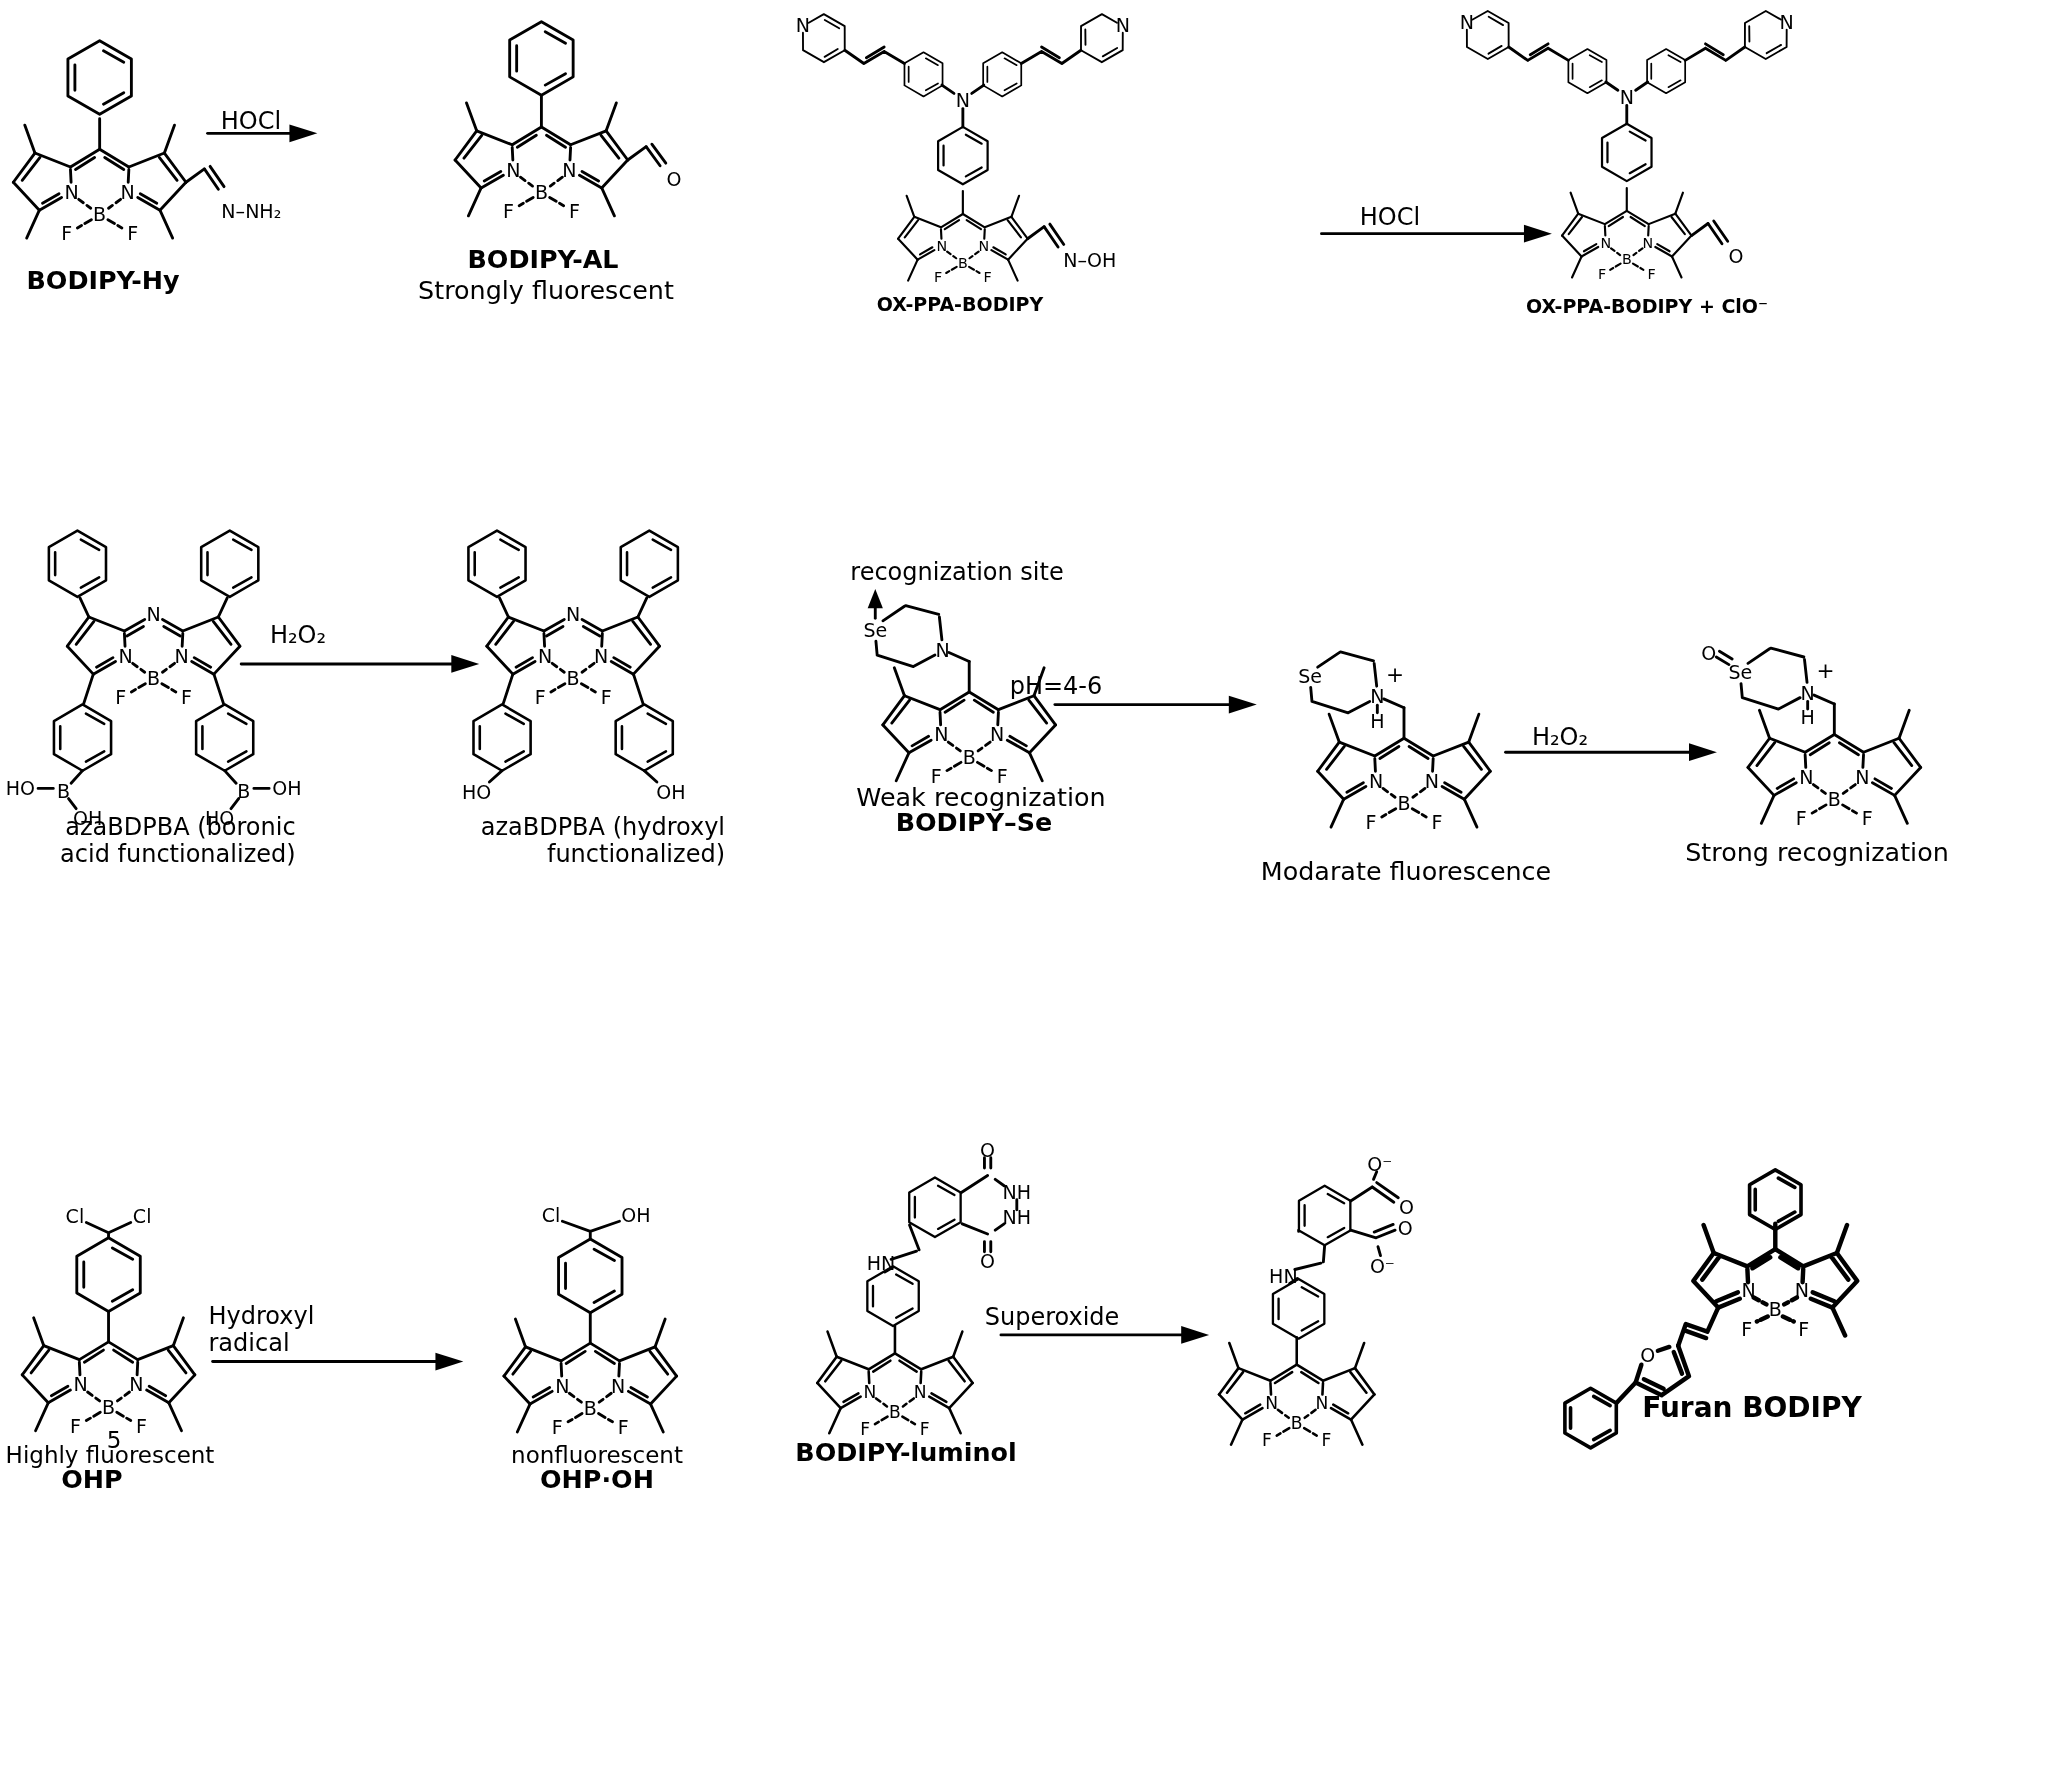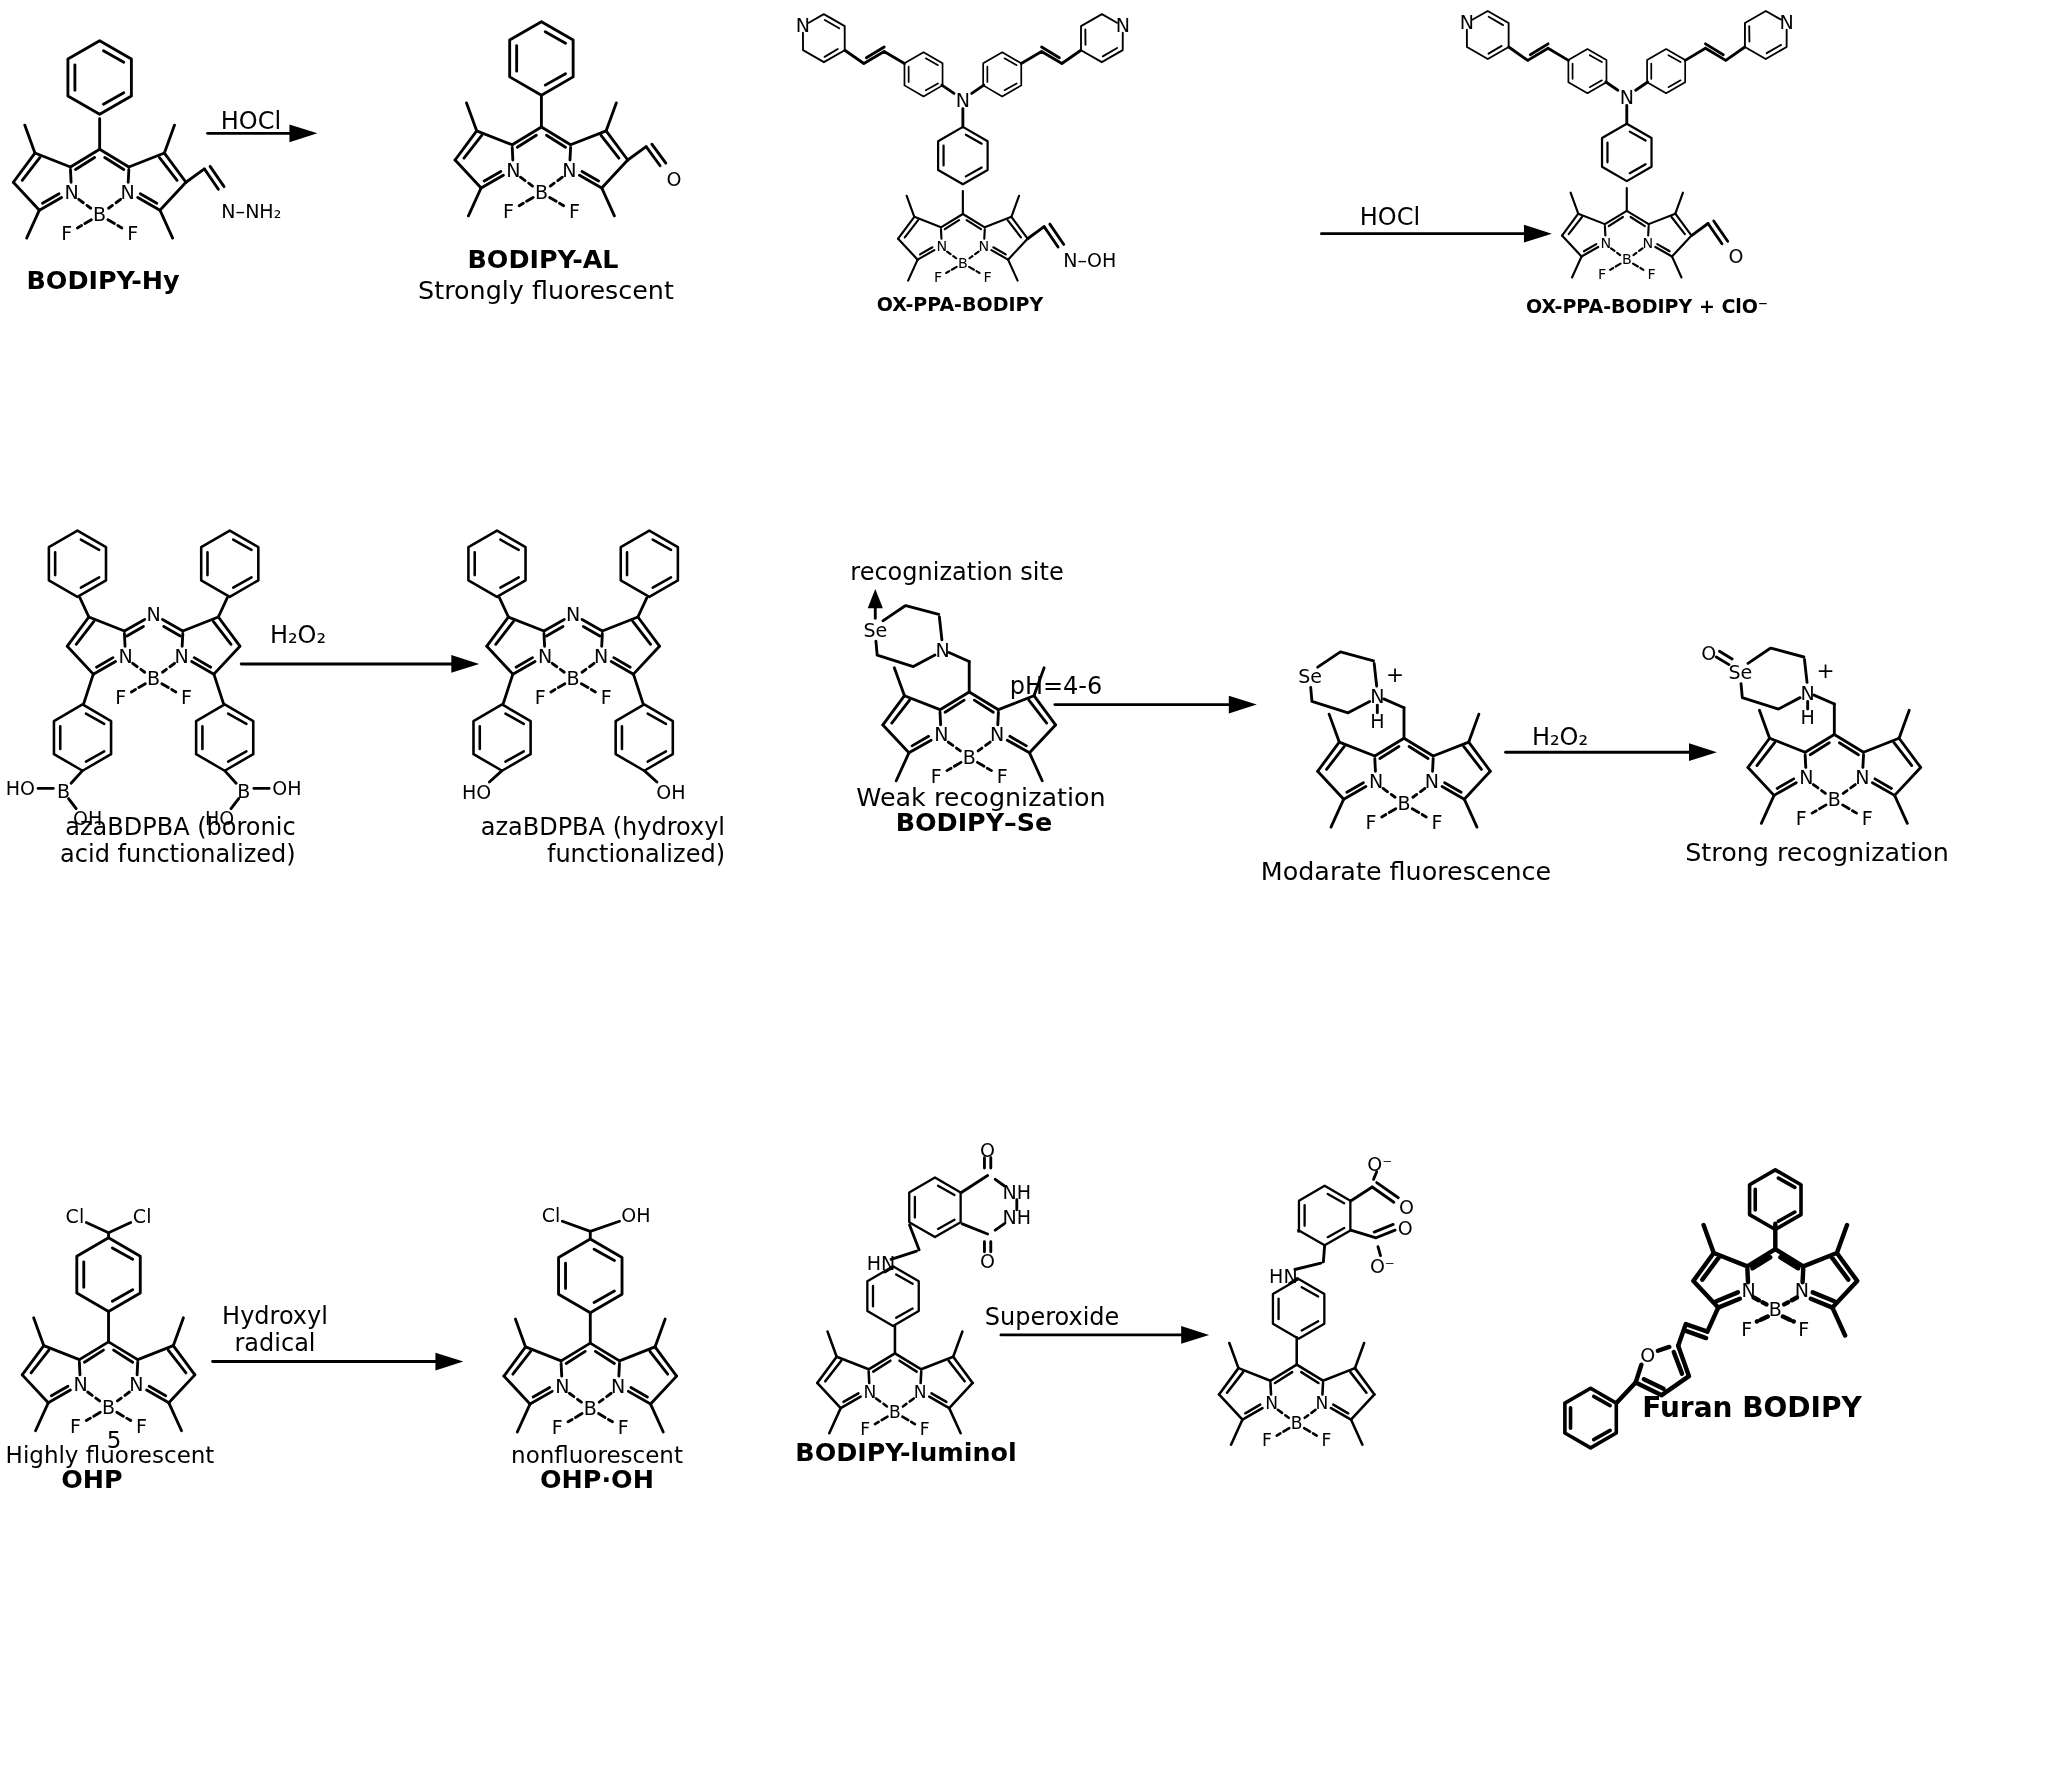--- a/index.html
+++ b/index.html
@@ -4,21 +4,21 @@
 <style>
   html,body{margin:0;padding:0;background:#ffffff;}
   .canvas{position:relative;width:2066px;height:1771px;background:#fff;
           font-family:"DejaVu Sans",sans-serif;color:#000;overflow:hidden;}
   .canvas svg{position:absolute;left:0;top:0;}
   svg path{fill:none;stroke:#000;stroke-linecap:round;stroke-linejoin:round;}
   svg .ah{fill:#000;stroke:none;}
   svg text{fill:#000;font-family:"DejaVu Sans",sans-serif;font-size:30px;
            text-anchor:middle;dominant-baseline:central;}
   .t{position:absolute;transform:translate(-50%,-50%);white-space:nowrap;
-     text-align:center;font-size:25.4px;line-height:1.12;}
+     text-align:left;font-size:25.4px;line-height:1.12;}
   .bold{font-weight:bold;}
   .wrap{white-space:normal;}
   .capL{position:absolute;white-space:normal;text-align:right;font-size:24px;line-height:1.12;}
   .sm{font-size:19px;}
 </style>
 </head>
 <body>
 
 <div class="canvas">
 

